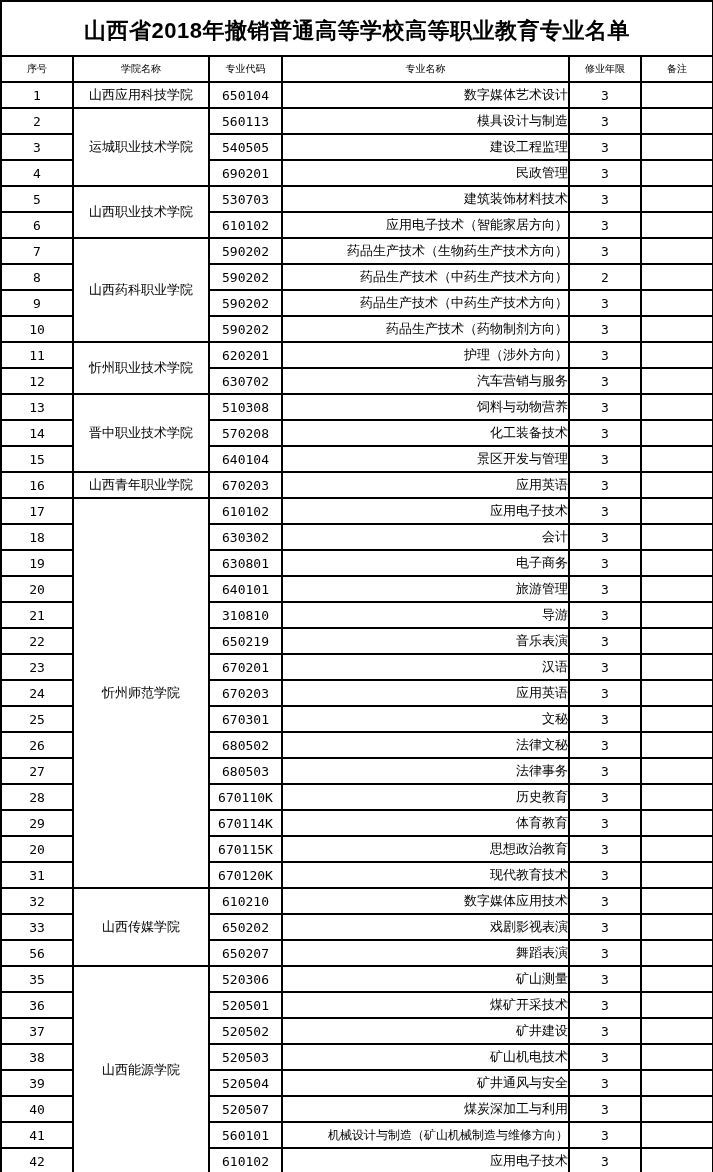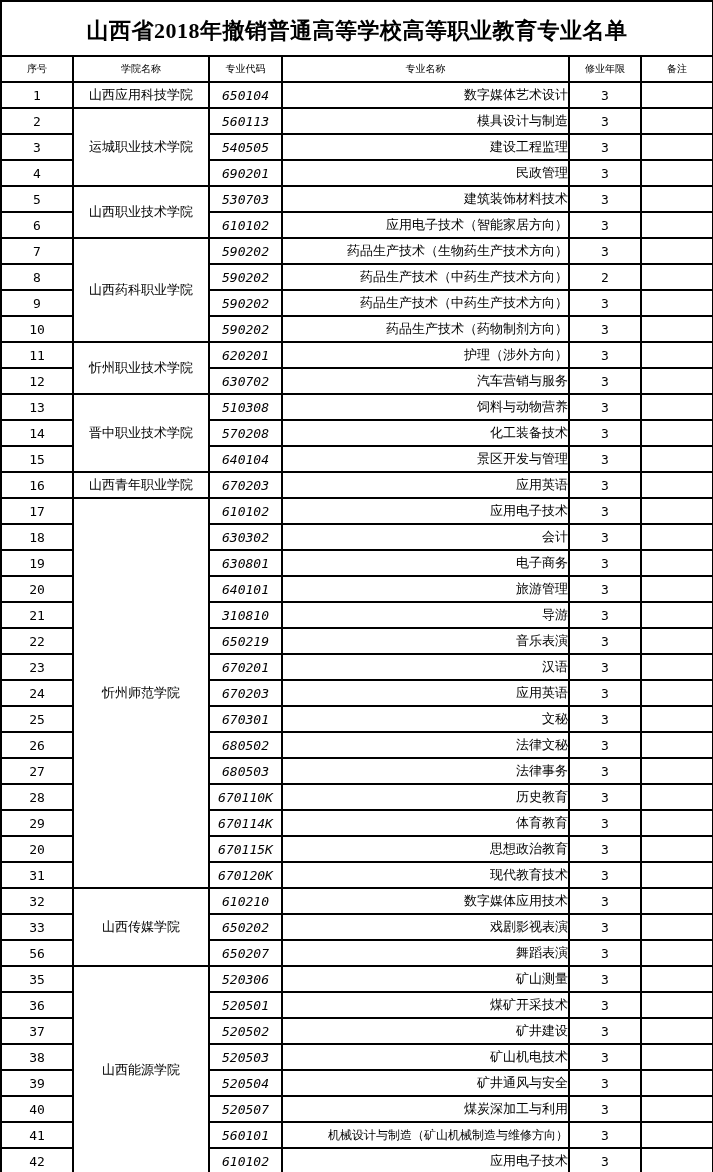--- a/index.html
+++ b/index.html
@@ -15,35 +15,35 @@
     padding: 0;
     overflow: hidden;
     white-space: nowrap;
     font-weight: normal;
   }
   .title-cell {
     height: 49px;
     text-align: center;
     font-size: 22px;
     font-weight: bold !important;
-    font-family: Liberation Serif, serif;
+    font-family: Liberation Sans, sans-serif;
     padding-top: 4px !important;
     letter-spacing: 0.5px;
   }
   .hdr th {
     height: 24px;
     font-size: 10px;
     font-weight: bold;
     font-family: "DejaVu Serif", "Liberation Serif", serif;
     text-align: center;
   }
   tr.row td { height: 24px; font-size: 13px; }
   td.c-no { text-align: center; font-family: "DejaVu Sans Mono", "Liberation Mono", monospace; font-size: 13px; }
   td.c-school { text-align: center; font-size: 14px; }
-  td.c-code { text-align: center; font-family: "DejaVu Sans Mono", "Liberation Mono", monospace; font-size: 12.5px; font-style: italic; }
+  td.c-code { text-align: center; font-family: "DejaVu Sans Mono", "Liberation Mono", monospace; font-size: 12.5px; }
   td.c-major { text-align: right; padding-left: 3px !important; font-size: 13.5px; }
   td.c-major.small { font-size: 12px; }
   td.c-years { text-align: center; font-family: "DejaVu Sans Mono", "Liberation Mono", monospace; }
   td.c-note { }
 </style>
 </head>
 <body>
 
 <table class="sheet">
   <colgroup>

